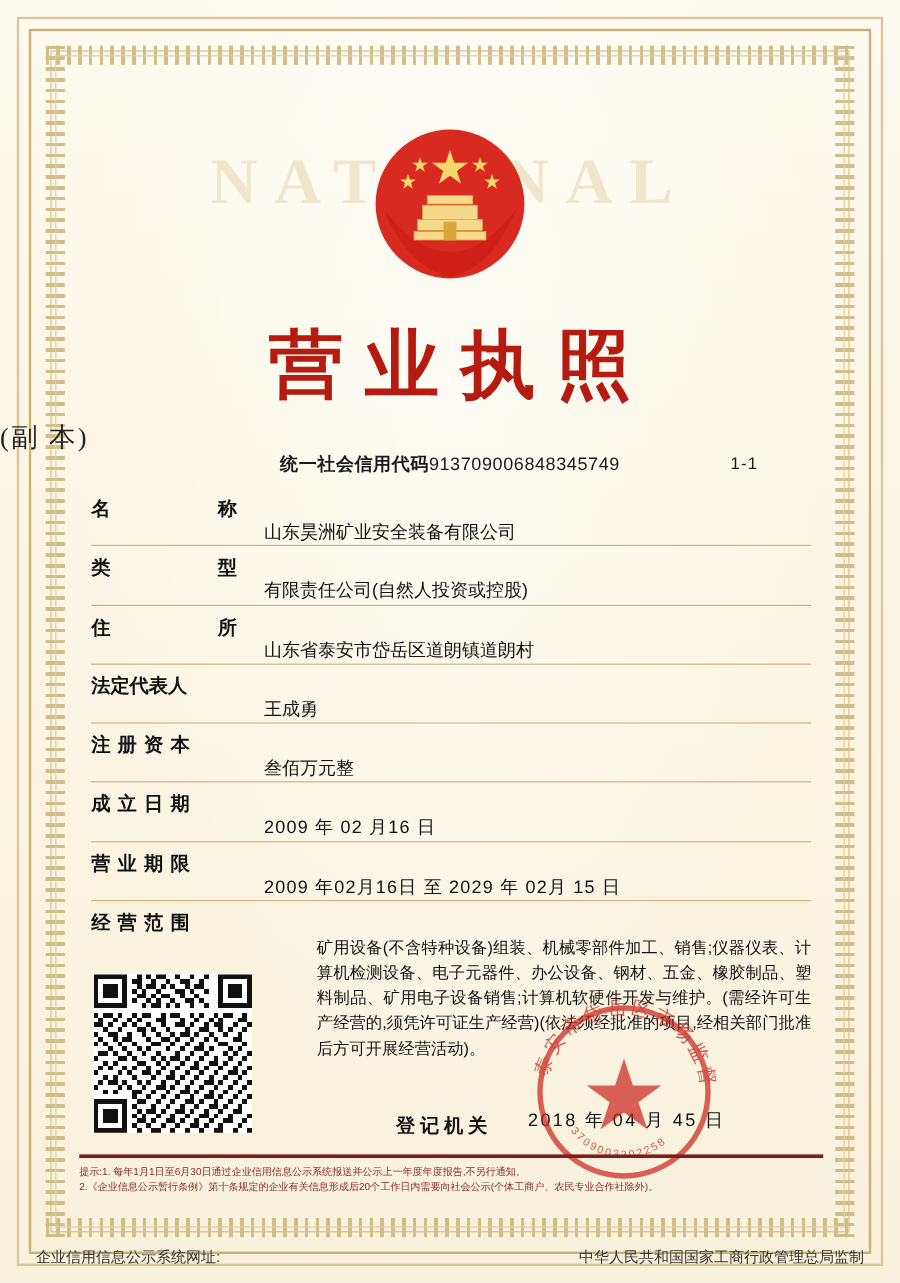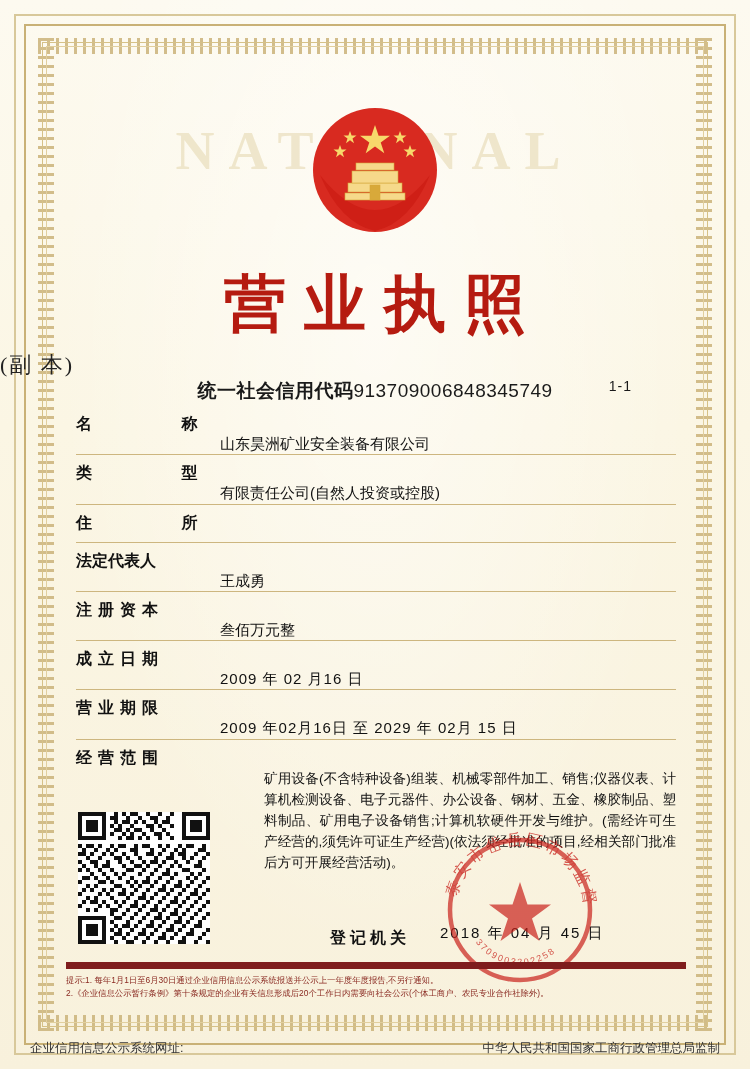--- a/index.html
+++ b/index.html
@@ -124,21 +124,21 @@
     color: #222;
     letter-spacing: 2px;
   }
   
   .code-line {
     position: absolute;
     top: 378px;
     left: 0;
     width: 750px;
     text-align: center;
-    font-size: 19px;
+    font-size: 15px;
     color: #1a1a1a;
     white-space: nowrap;
   }
   .code-label {
     font-weight: bold;
     letter-spacing: 0.5px;
   }
   .code-value {
     letter-spacing: 0.5px;
   }
@@ -241,21 +241,21 @@
   }
   
   .footnote {
     position: absolute;
     left: 66px;
     top: 962px;
     width: 620px;
     font-size: 8.4px;
     color: #8a2a22;
     line-height: 1.5;
-    border-top: 7px solid #7f1d1d;
+    border-top: 3px solid #7f1d1d;
     padding-top: 5px;
   }
   .footnote div { white-space: nowrap; overflow: hidden; }
   
   .bottom-left {
     position: absolute;
     left: 30px;
     top: 1040px;
     font-size: 12.5px;
     color: #333;
@@ -327,20 +327,21 @@
           <span class="sp">类</span>
           <span class="sp">型</span>
         </div>
       <div class="value">有限责任公司(自然人投资或控股)</div>
     </div>
     <div class="row">
       <div class="label">
           <span class="sp">住</span>
           <span class="sp">所</span>
         </div>
+      <div class="value">山东省泰安市岱岳区道朗镇道朗村</div>
     </div>
     <div class="row">
       <div class="label wide">法定代表人</div>
       <div class="value">王成勇</div>
     </div>
     <div class="row">
       <div class="label wide" style="letter-spacing:6px">注册资本</div>
       <div class="value">叁佰万元整</div>
     </div>
     <div class="row">

